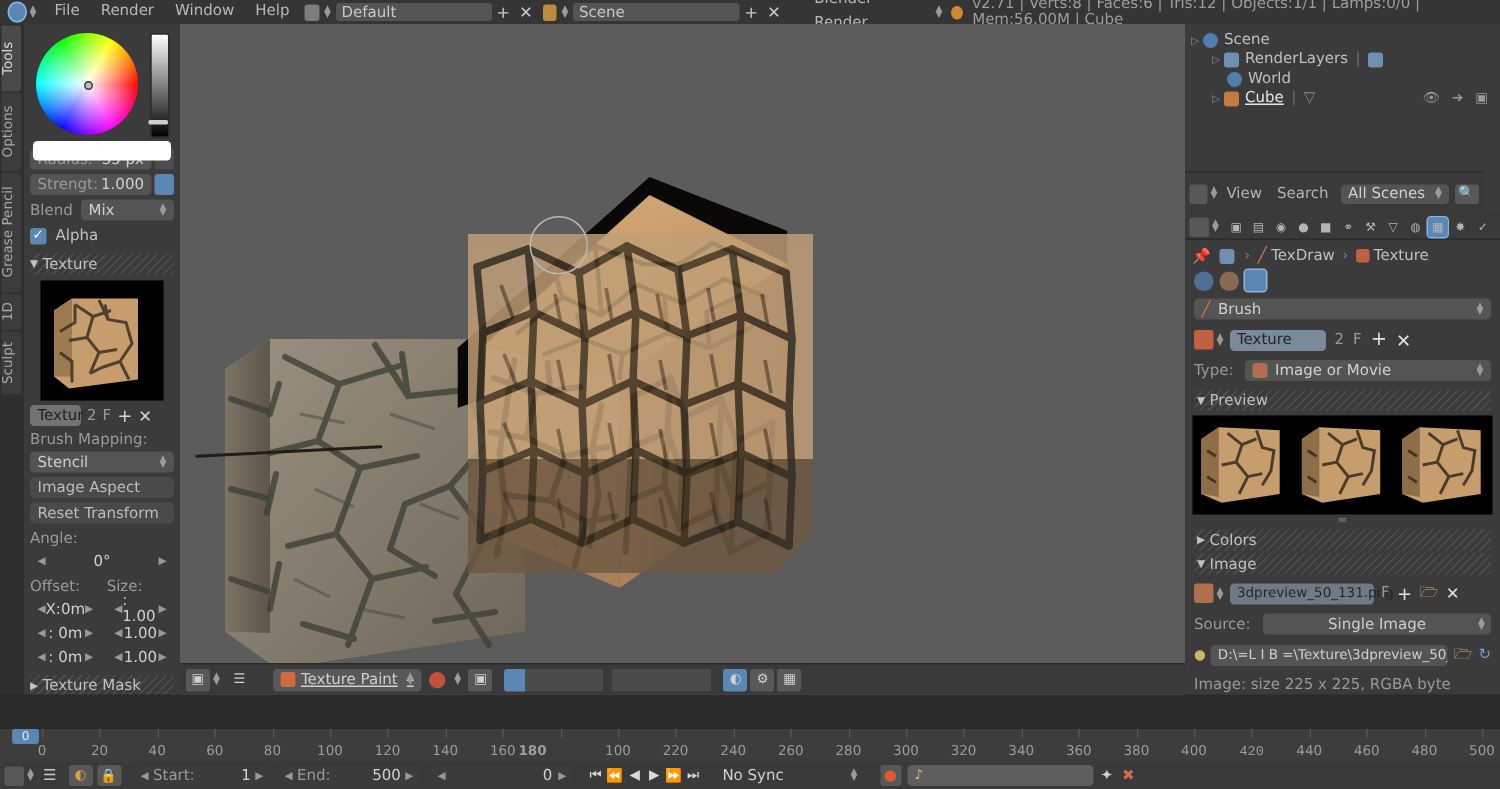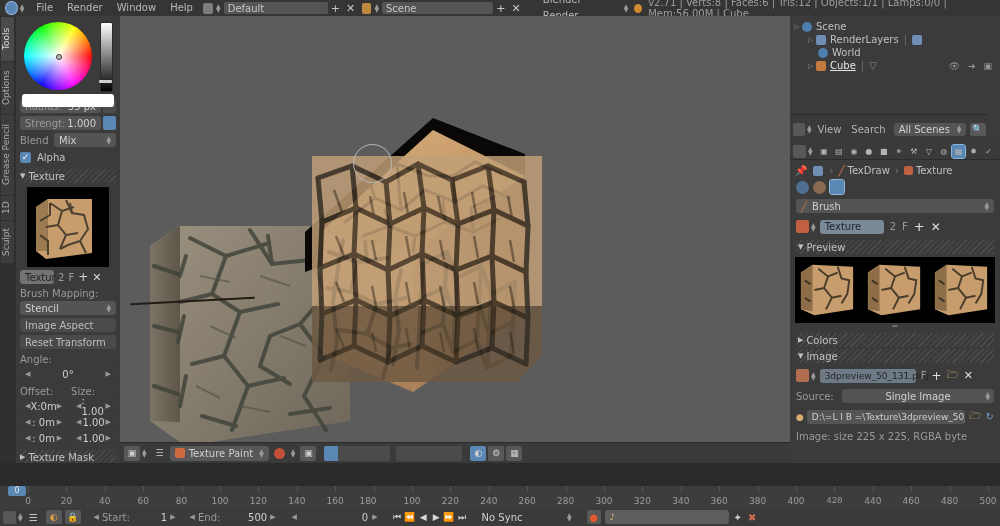--- a/index.html
+++ b/index.html
@@ -466,21 +466,21 @@
         </g>
       </g>
     </svg>
 
     <div class="brushcursor"></div>
 
     <div class="vp-header">
       <div class="vph-ico">▣</div>
       <span class="spin" style="margin-right:5px;">▲<br>▼</span>
       <div class="vph-ico" style="background:none;">☰</div>
-      <div class="vp-mode" style="margin-left:0;">
+      <div class="vp-mode" style="margin-left:12px;text-decoration:underline;">
         <span style="display:inline-block;width:10px;height:10px;background:#cf6a3f;border-radius:2px;margin-right:4px;"></span>
         <span>Texture Paint</span>
         <span class="spin" style="margin-left:6px;">▲<br>▼</span>
       </div>
       <div class="vph-ico" style="background:none;">
         <span style="width:11px;height:11px;border-radius:50%;background:#c3503a;display:inline-block;"></span>
       </div>
       <span class="spin" style="margin:0 5px 0 1px;">▲<br>▼</span>
       <div class="vph-ico">▣</div>
       <div style="width:6px"></div>
@@ -584,20 +584,29 @@
     <div style="display:flex;align-items:center;padding:0 6px;margin-top:6px;">
       <span style="width:13px;height:13px;background:#c06040;border-radius:2px;display:inline-block;"></span>
       <span class="spin" style="margin:0 4px 0 2px;">▲<br>▼</span>
       <div class="fld" style="width:64px;background:#7b8a99;color:#20262b;">Texture</div>
       <span style="margin:0 6px;color:#9a9a9a;">2</span>
       <span style="margin-right:6px;color:#9a9a9a;">F</span>
       <span style="margin-right:6px;color:#e0e0e0;font-size:13px;">+</span>
       <span style="color:#e0e0e0;font-size:12px;">✕</span>
     </div>
 
+    <div style="display:flex;align-items:center;padding:0 6px;margin-top:6px;">
+      <span class="lbl" style="width:34px;">Type:</span>
+      <div class="fld" style="flex:1;">
+        <span style="width:10px;height:10px;background:#b07050;border-radius:2px;margin-right:5px;display:inline-block;"></span>
+        <span>Image or Movie</span>
+        <span style="flex:1"></span>
+        <span class="spin">▲<br>▼</span>
+      </div>
+    </div>
 
     <div class="panelhdr diag" style="margin:6px 6px 0;padding-left:2px;">
       <span class="tri">▼</span>
       <span>Preview</span>
     </div>
     <div class="prev-strip">
       <svg class="prev-cube" viewBox="0 0 60 60">
         <polygon points="2,12 14,4 56,6 56,50 16,56 2,50" fill="#c79d6d"></polygon>
         <polygon points="2,12 14,4 14,52 2,50" fill="#8e6e49"></polygon>
         <g stroke="#332b1f" stroke-width="2" fill="none" opacity=".85">
@@ -693,21 +702,21 @@
           <div class="tick" style="left: 181.6px;">80</div>
           <div class="tickm" style="left: 181.6px;"></div>
           <div class="tick" style="left: 220px;">100</div>
           <div class="tickm" style="left: 220px;"></div>
           <div class="tick" style="left: 258.4px;">120</div>
           <div class="tickm" style="left: 258.4px;"></div>
           <div class="tick" style="left: 296.8px;">140</div>
           <div class="tickm" style="left: 296.8px;"></div>
           <div class="tick" style="left: 335.2px;">160</div>
           <div class="tickm" style="left: 335.2px;"></div>
-          <div class="tick" style="left: 368px;">180</div>
+          <div class="tick" style="left: 355px; font-weight: bold;">180</div>
           <div class="tickm" style="left: 373.6px;"></div>
           <div class="tick" style="left: 412px;">100</div>
           <div class="tickm" style="left: 412px;"></div>
           <div class="tick" style="left: 450.4px;">220</div>
           <div class="tickm" style="left: 450.4px;"></div>
           <div class="tick" style="left: 488.8px;">240</div>
           <div class="tickm" style="left: 488.8px;"></div>
           <div class="tick" style="left: 527.2px;">260</div>
           <div class="tickm" style="left: 527.2px;"></div>
           <div class="tick" style="left: 565.6px;">280</div>

